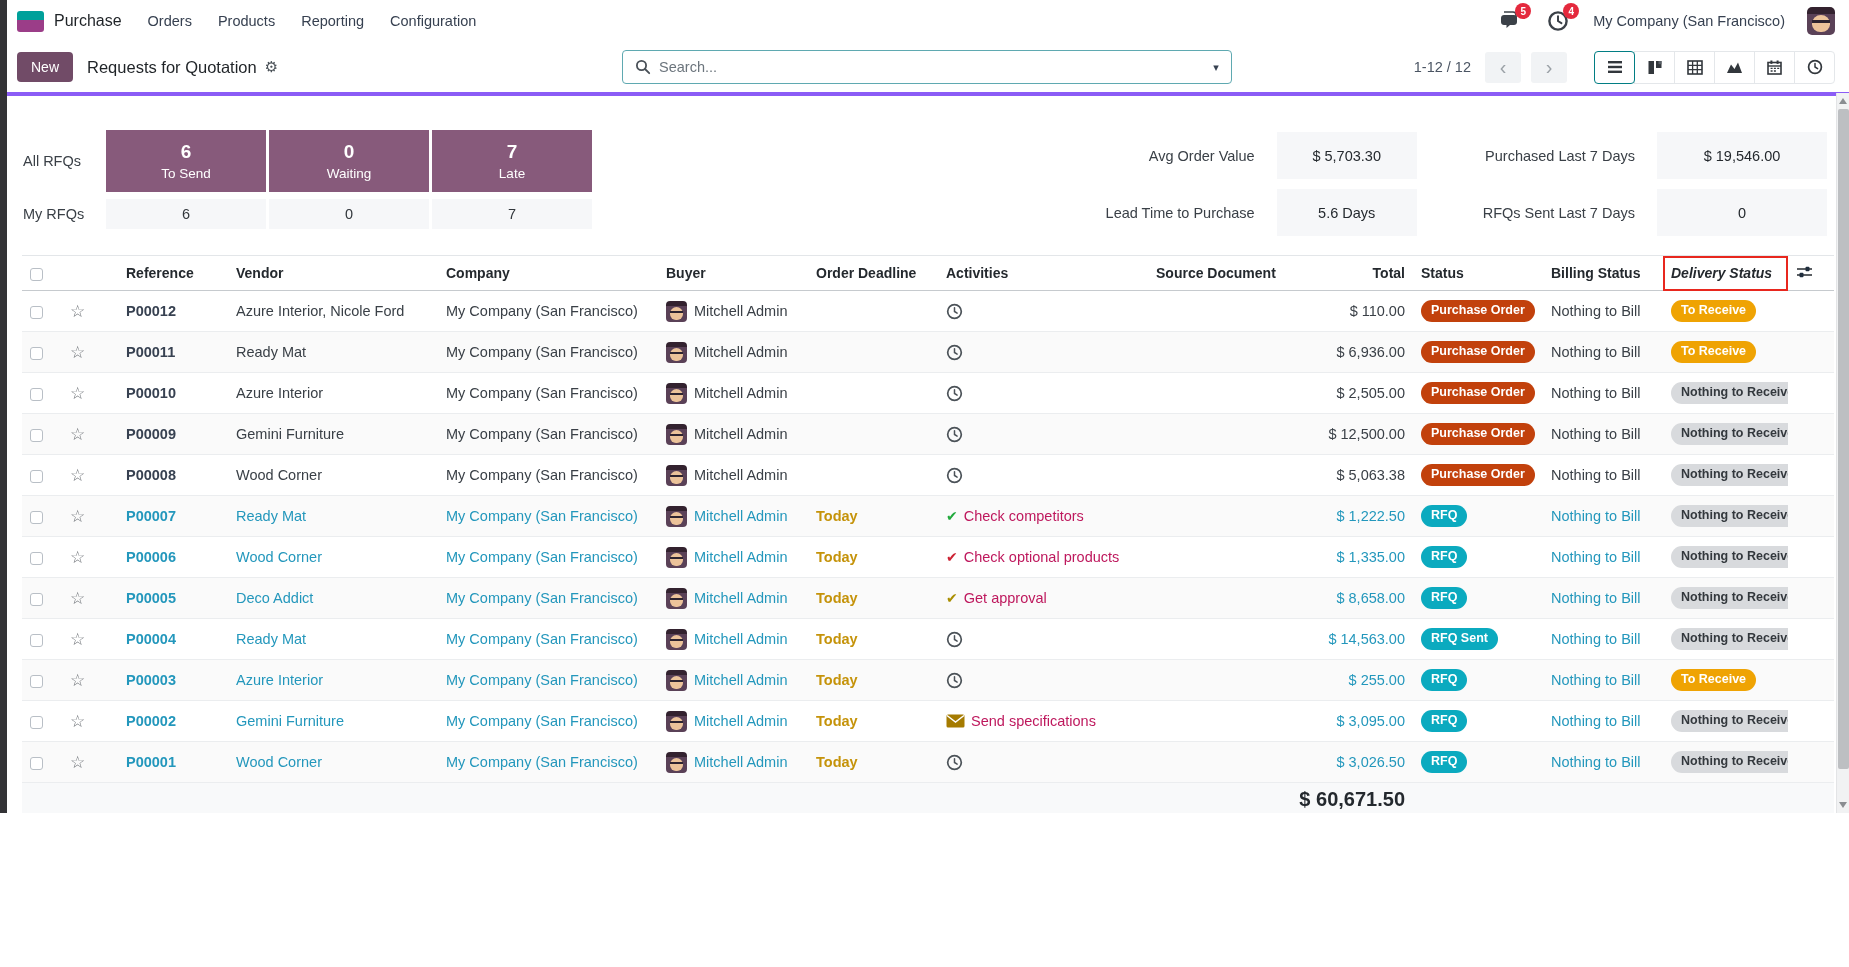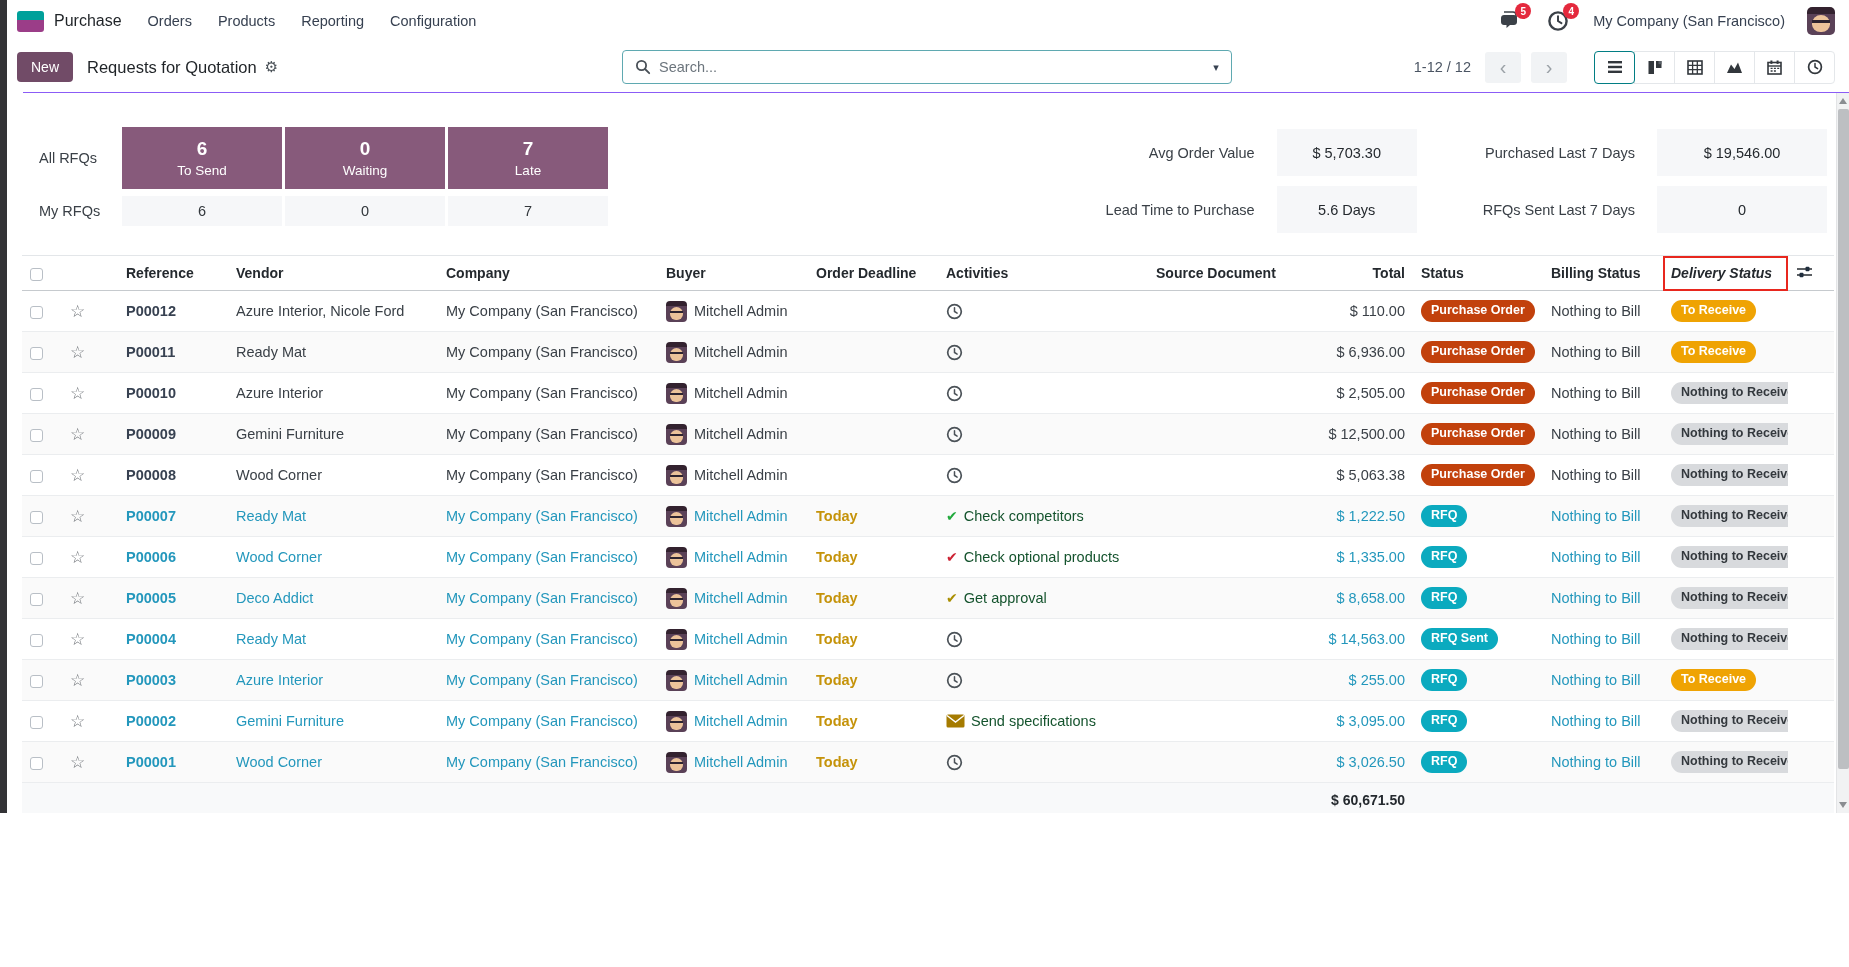--- a/index.html
+++ b/index.html
@@ -38,21 +38,21 @@
   .pager { margin-left:auto; display:flex; align-items:center; gap:10px; }
   .pager-text { font-size:14.5px; color:#4b5563; margin-right:4px; }
   .pager-btn { width:36px; height:31px; background:#f1f3f5; border-radius:3px; display:flex; align-items:center; justify-content:center; color:#9aa0a6; font-size:20px; line-height:1; cursor:pointer; }
   .switcher { display:flex; margin-left:18px; }
   .sw-btn { width:41px; height:33px; border:1px solid #e4e7ea; background:#fff; display:flex; align-items:center; justify-content:center; cursor:pointer; margin-left:-1px; }
   .sw-btn:first-child { border-radius:4px 0 0 4px; }
   .sw-btn:last-child { border-radius:0 4px 4px 0; }
   .sw-btn.active { border:1px solid #017E84; border-radius:4px; position:relative; z-index:2; }
 
   
-  .dashboard { height:163px; border-top:1px solid #8b5cf6; position:relative; flex:0 0 auto; background:#fff;margin-left:16px; }
+  .dashboard { height:163px; border-top:4px solid #8b5cf6; position:relative; flex:0 0 auto; background:#fff; }
   .dash-left { position:absolute; left:10px; top:34px; display:grid; grid-template-columns:86px 160px 160px 160px; column-gap:3px; row-gap:7px; align-items:center; }
   .dash-row-label { font-size:14.5px; color:#3a4047; padding-left:6px; }
   .stat-card { background:#875A7B; color:#fff; height:62px; display:flex; flex-direction:column; align-items:center; justify-content:center; cursor:pointer; }
   .stat-value { font-size:19px; font-weight:600; line-height:1.2; }
   .stat-label { font-size:13.5px; margin-top:2px; }
   .my-card { background:#f6f7f9; height:30px; display:flex; align-items:center; justify-content:center; font-size:14.5px; color:#32373c; cursor:pointer; }
   .dash-right { position:absolute; right:22px; top:36px; display:grid; grid-template-columns:auto 140px auto 170px; column-gap:22px; row-gap:10px; align-items:center; }
   .kpi-label { font-size:14.5px; color:#3a4047; text-align:right; }
   .kpi-gap { margin-left:44px; }
   .kpi-box { background:#f6f7f9; height:47px; display:flex; align-items:center; justify-content:center; font-size:14.5px; color:#24292e; cursor:pointer; }
@@ -70,30 +70,30 @@
   .star { font-size:17px; color:#73777c; cursor:pointer; }
   .ref { font-weight:700; color:#374151; }
   .buyer { display:flex; align-items:center; gap:7px; }
   .avatar { width:21px; height:21px; border-radius:4px; background:linear-gradient(#33222f 0 5px,#5a4157 5px); position:relative; overflow:hidden; flex:0 0 auto; }
   .avatar::before { content:""; position:absolute; left:4px; top:6px; width:13px; height:13px; border-radius:50% 50% 46% 46%; background:#ecc39a; }
   .avatar::after { content:""; position:absolute; left:4px; top:10px; width:13px; height:0; border-top:2px solid #2e2430; }
   .deadline { color:#C5930A; font-weight:600; }
   .act-cell { display:flex; align-items:center; gap:6px; }
   .act-check { font-size:14px; font-weight:700; }
   .act-check.green { color:#21A93C; } .act-check.red { color:#CC2233; } .act-check.yellow { color:#A98E00; }
-  .act-label { color:#14532d; cursor:pointer; }
+  .act-label { color:#be185d; cursor:pointer; }
   .badge { display:inline-block; padding:3px 10px 4px; border-radius:12px; font-size:12.5px; font-weight:700; line-height:1.2; }
   .badge.green { background:#c2410c; color:#fff; }
   .badge.teal { background:#0BAABF; color:#fff; }
   .badge.orange { background:#EFA303; color:#fff; }
   .badge.gray { background:#D8DADD; color:#33383d; }
   tr.info .ref, tr.info [data-name="row-vendor"], tr.info [data-name="row-company"],
   tr.info [data-name="row-buyer"], tr.info [data-name="row-total"], tr.info [data-name="row-billing"] { color:#2397BC; }
   .footer-row td { background:#f8f9fa !important; border-top:1px solid #dfe3e6; border-bottom:1px solid #e5e8ea; height:34px; }
-  .footer-total { font-weight:700; color:#24292e; font-size:14px; }
+  .footer-total { font-weight:700; color:#24292e; font-size:20px; }
   .page-rest { flex:1; background:#f8f9fa; }
 
   
   .scrollbar { position:absolute; right:0; top:93px; bottom:0; width:13px; background:#f1f2f3; border-left:1px solid #e3e4e6; z-index:8; display:flex; flex-direction:column; align-items:center; }
   .sb-arrow { width:0; height:0; border-left:4px solid transparent; border-right:4px solid transparent; margin:5px 0; }
   .sb-up { border-bottom:6px solid #8a8d91; }
   .sb-down { border-top:6px solid #8a8d91; margin-top:auto; }
   .sb-thumb { width:11px; height:660px; background:#bdbfc2; border-radius:2px; }
 
   .ico { display:inline-flex; }

